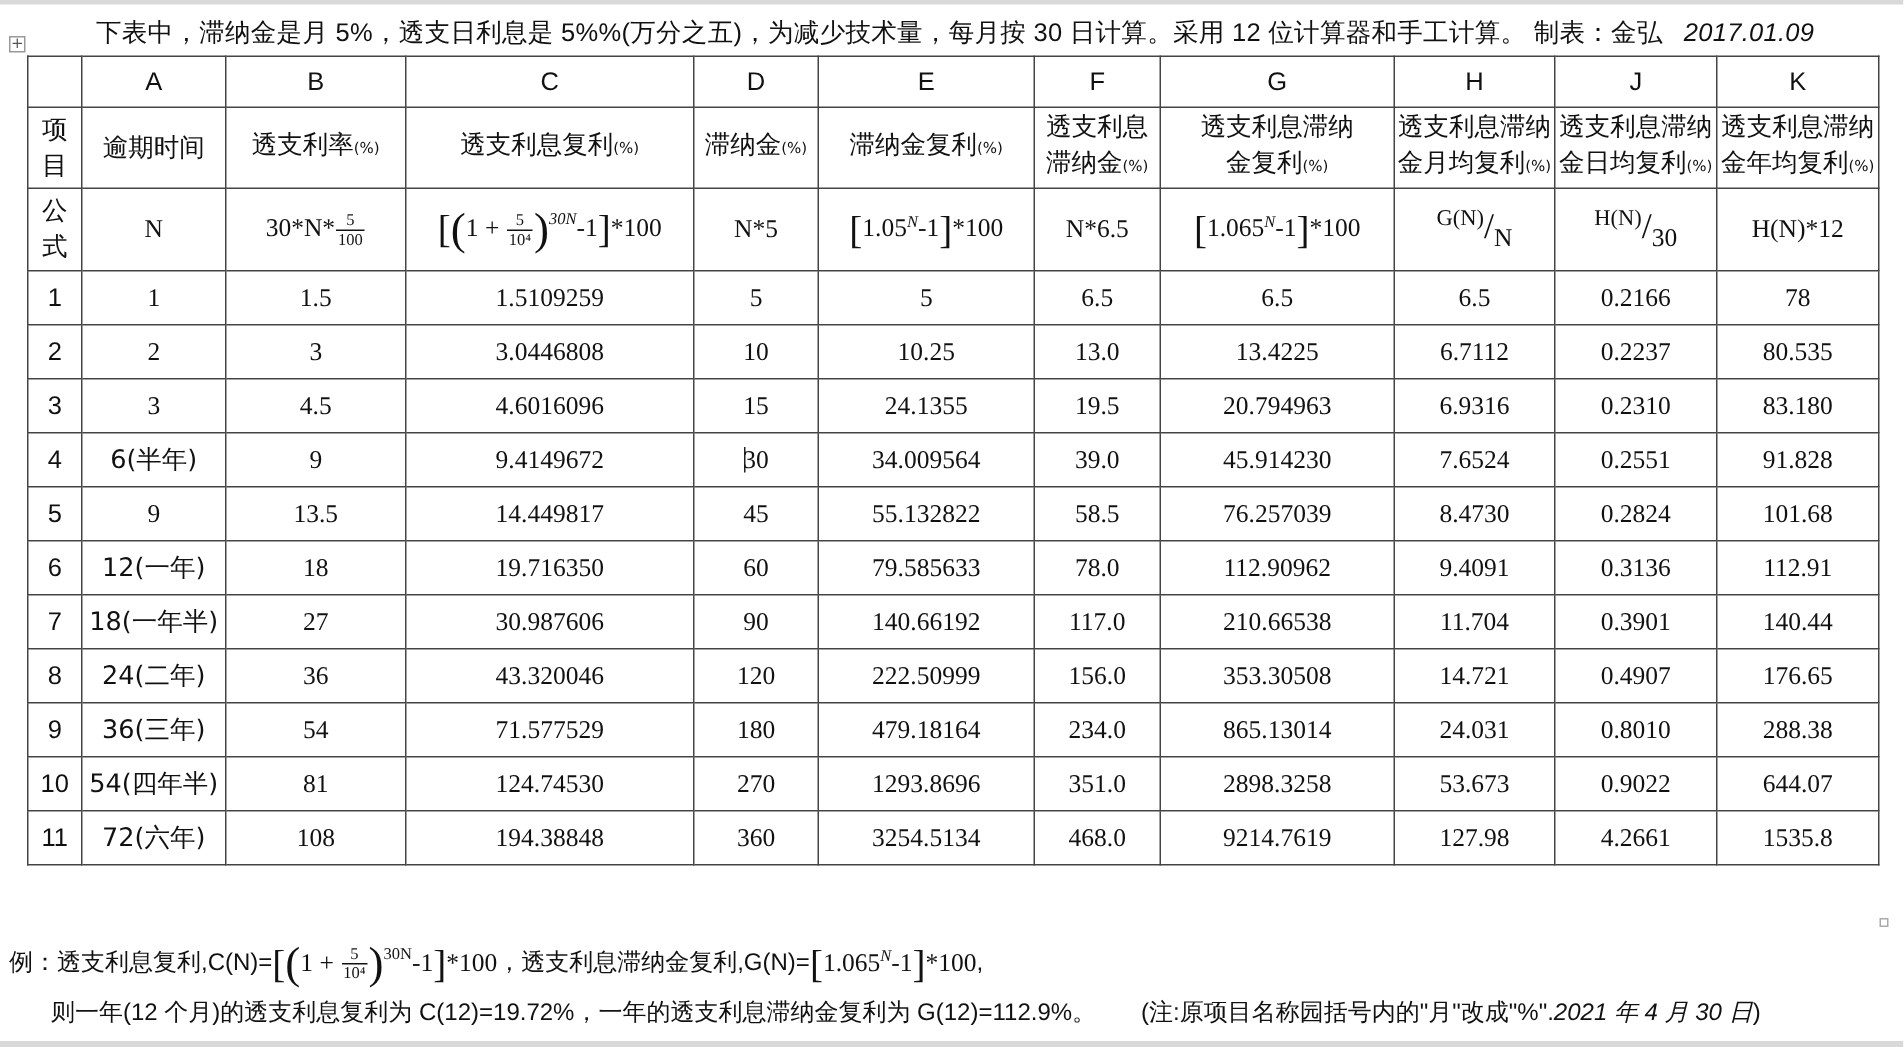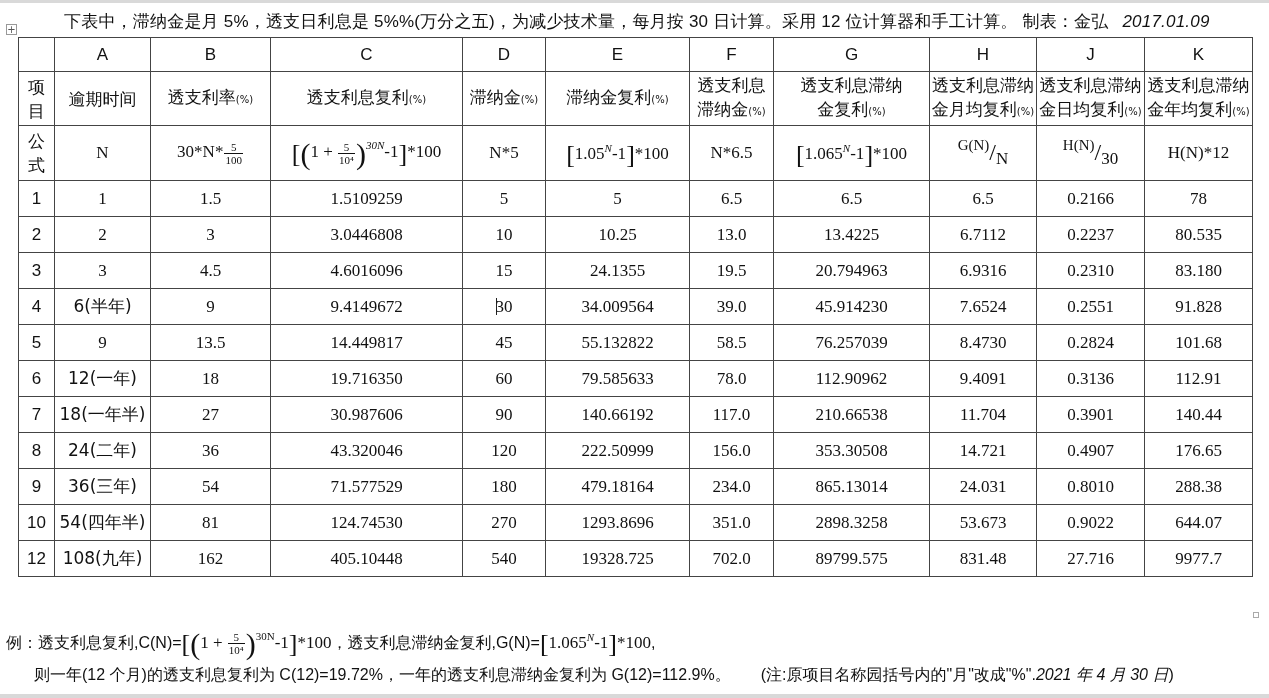--- a/index.html
+++ b/index.html
@@ -285,31 +285,31 @@
       <td>124.74530</td>
       <td>270</td>
       <td>1293.8696</td>
       <td>351.0</td>
       <td>2898.3258</td>
       <td>53.673</td>
       <td>0.9022</td>
       <td>644.07</td>
     </tr>
     <tr class="datarow">
-      <td class="rowidx">12</td>
-      <td class="cjk-small">108(九年)</td>
-      <td>162</td>
-      <td>405.10448</td>
-      <td>540</td>
-      <td>19328.725</td>
-      <td>702.0</td>
-      <td>89799.575</td>
-      <td>831.48</td>
-      <td>27.716</td>
-      <td>9977.7</td>
+      <td class="rowidx">11</td>
+      <td class="cjk-small">72(六年)</td>
+      <td>108</td>
+      <td>194.38848</td>
+      <td>360</td>
+      <td>3254.5134</td>
+      <td>468.0</td>
+      <td>9214.7619</td>
+      <td>127.98</td>
+      <td>4.2661</td>
+      <td>1535.8</td>
     </tr>
   </tbody>
 </table>
 
 <div class="resize-handle"></div>
 
 <div class="example">
   <span>例：透支利息复利,C(N)=</span><span class="serif"><span class="big">[</span><span class="bigp">(</span><span>1 + </span><span class="frac"><span class="num">5</span><span class="den">10⁴</span></span><span class="bigp">)</span><sup class="exp" style="font-style:normal">30N</sup><span>-1</span><span class="big">]</span><span>*100</span></span><span>，透支利息滞纳金复利,G(N)=</span><span class="serif"><span class="big">[</span><span>1.065</span><sup class="expn">N</sup><span>-1</span><span class="big">]</span><span>*100</span></span><span>,</span>
 </div>
 

